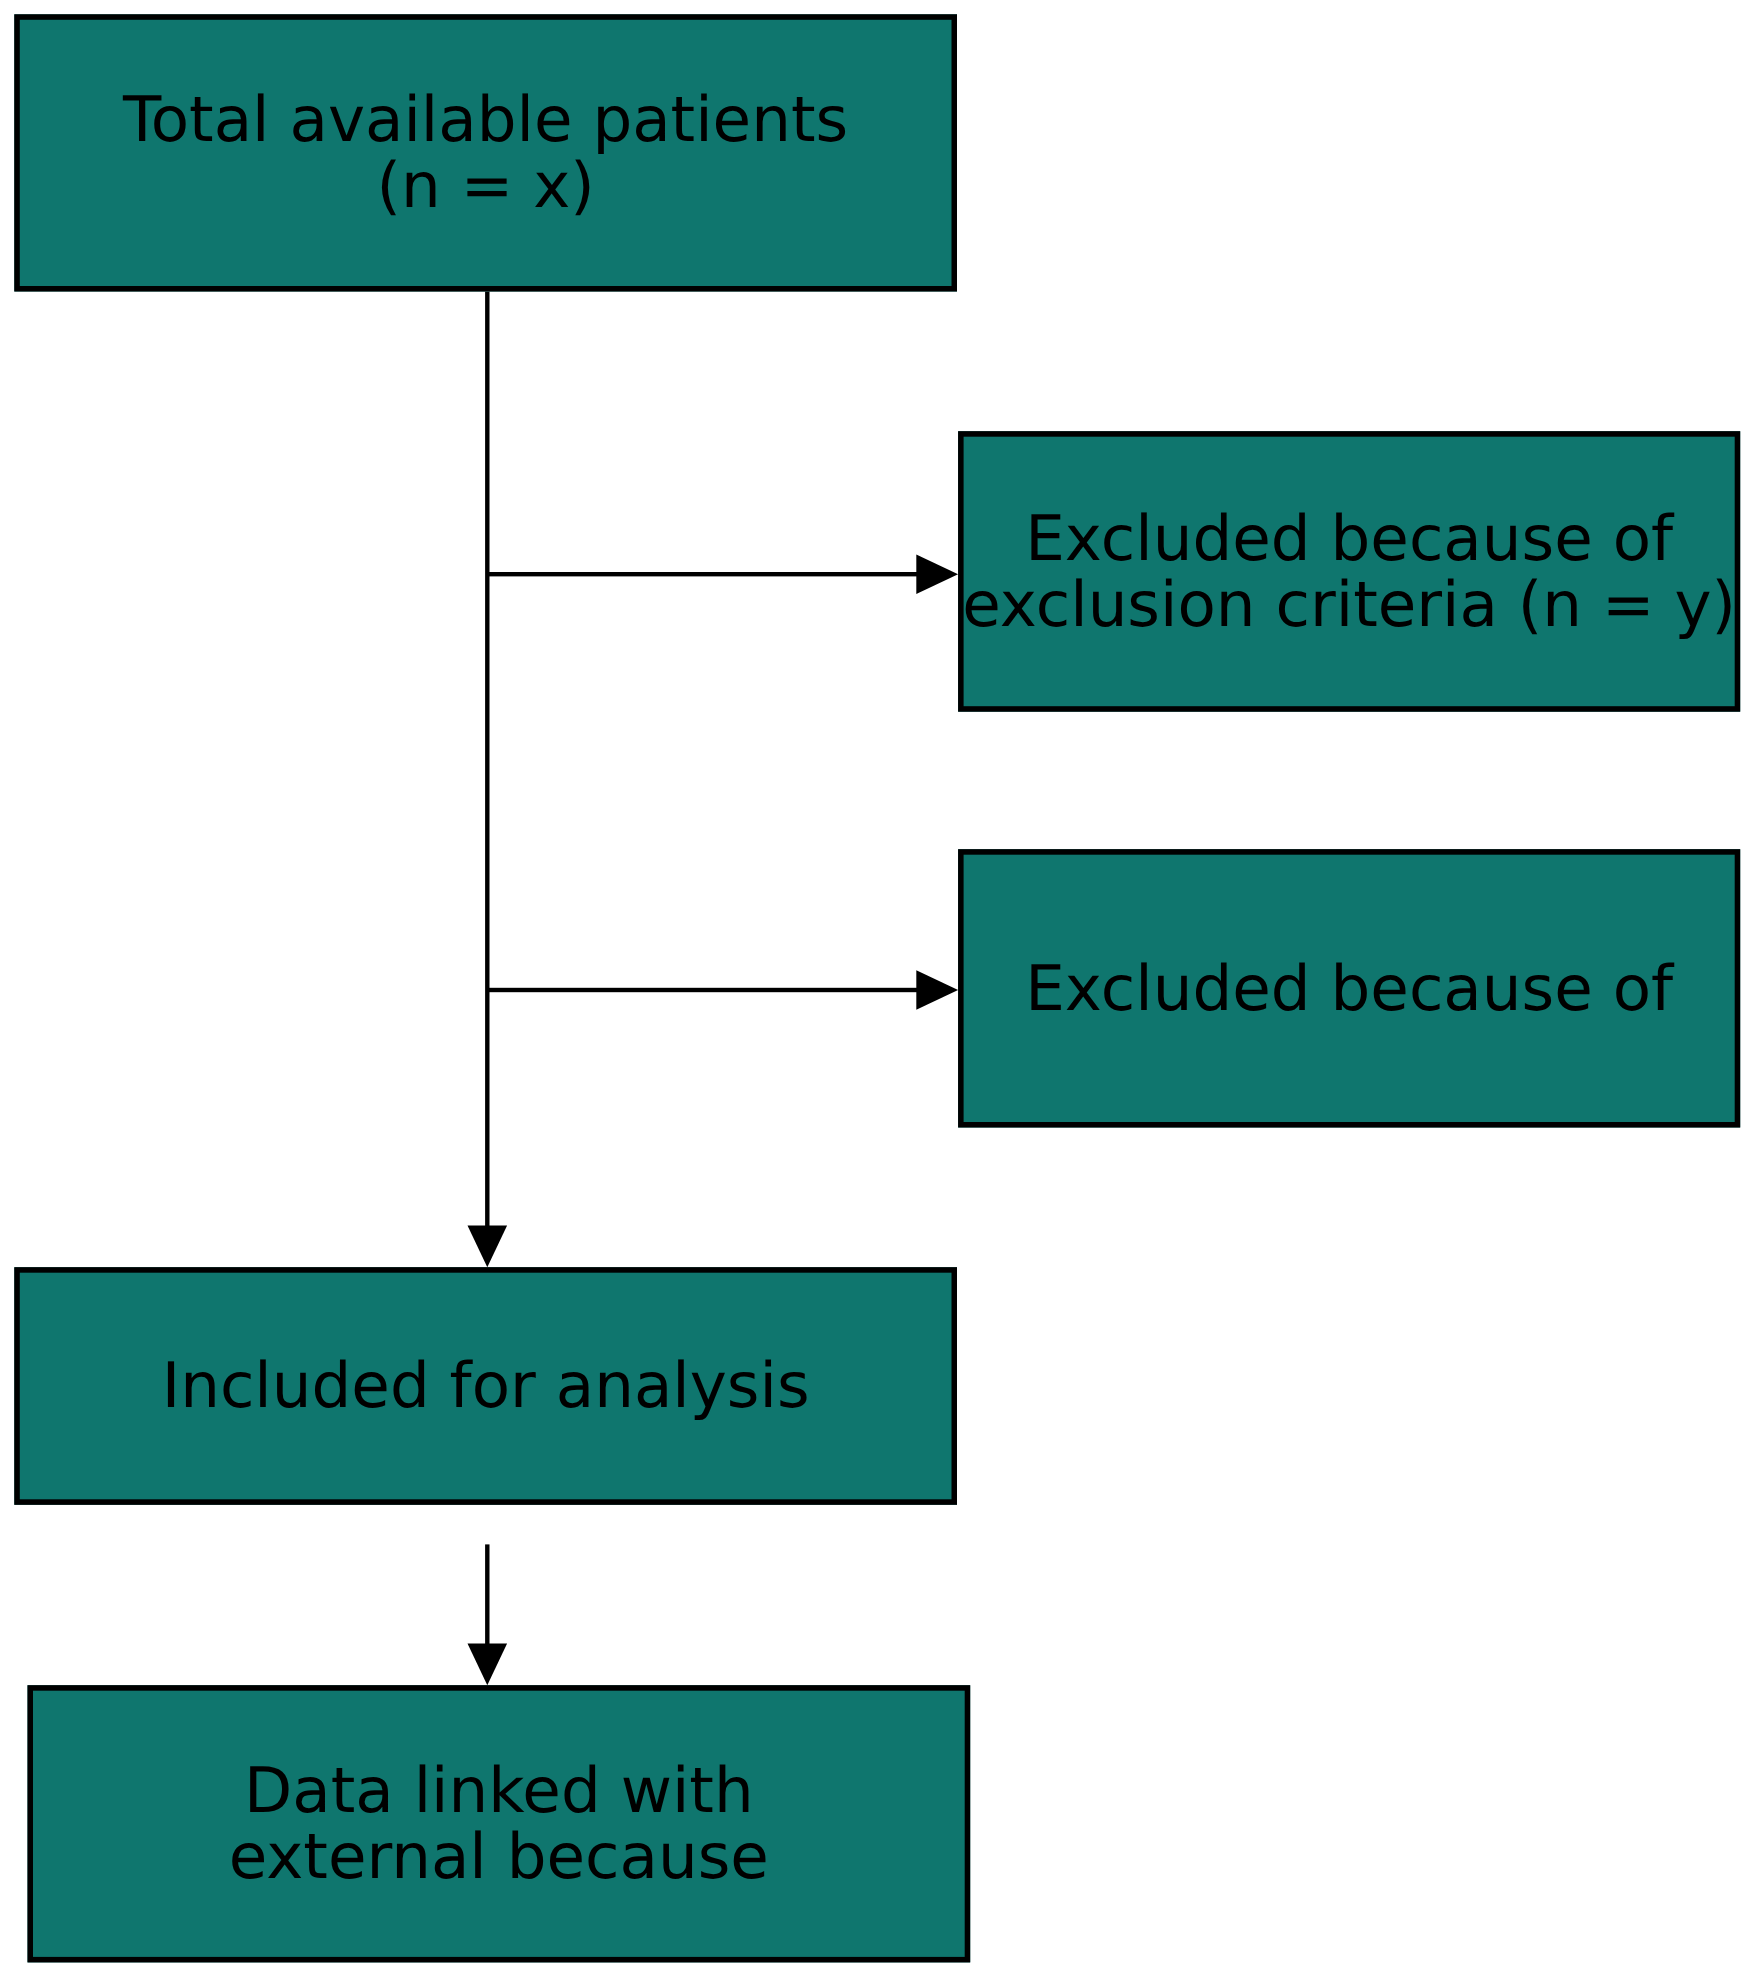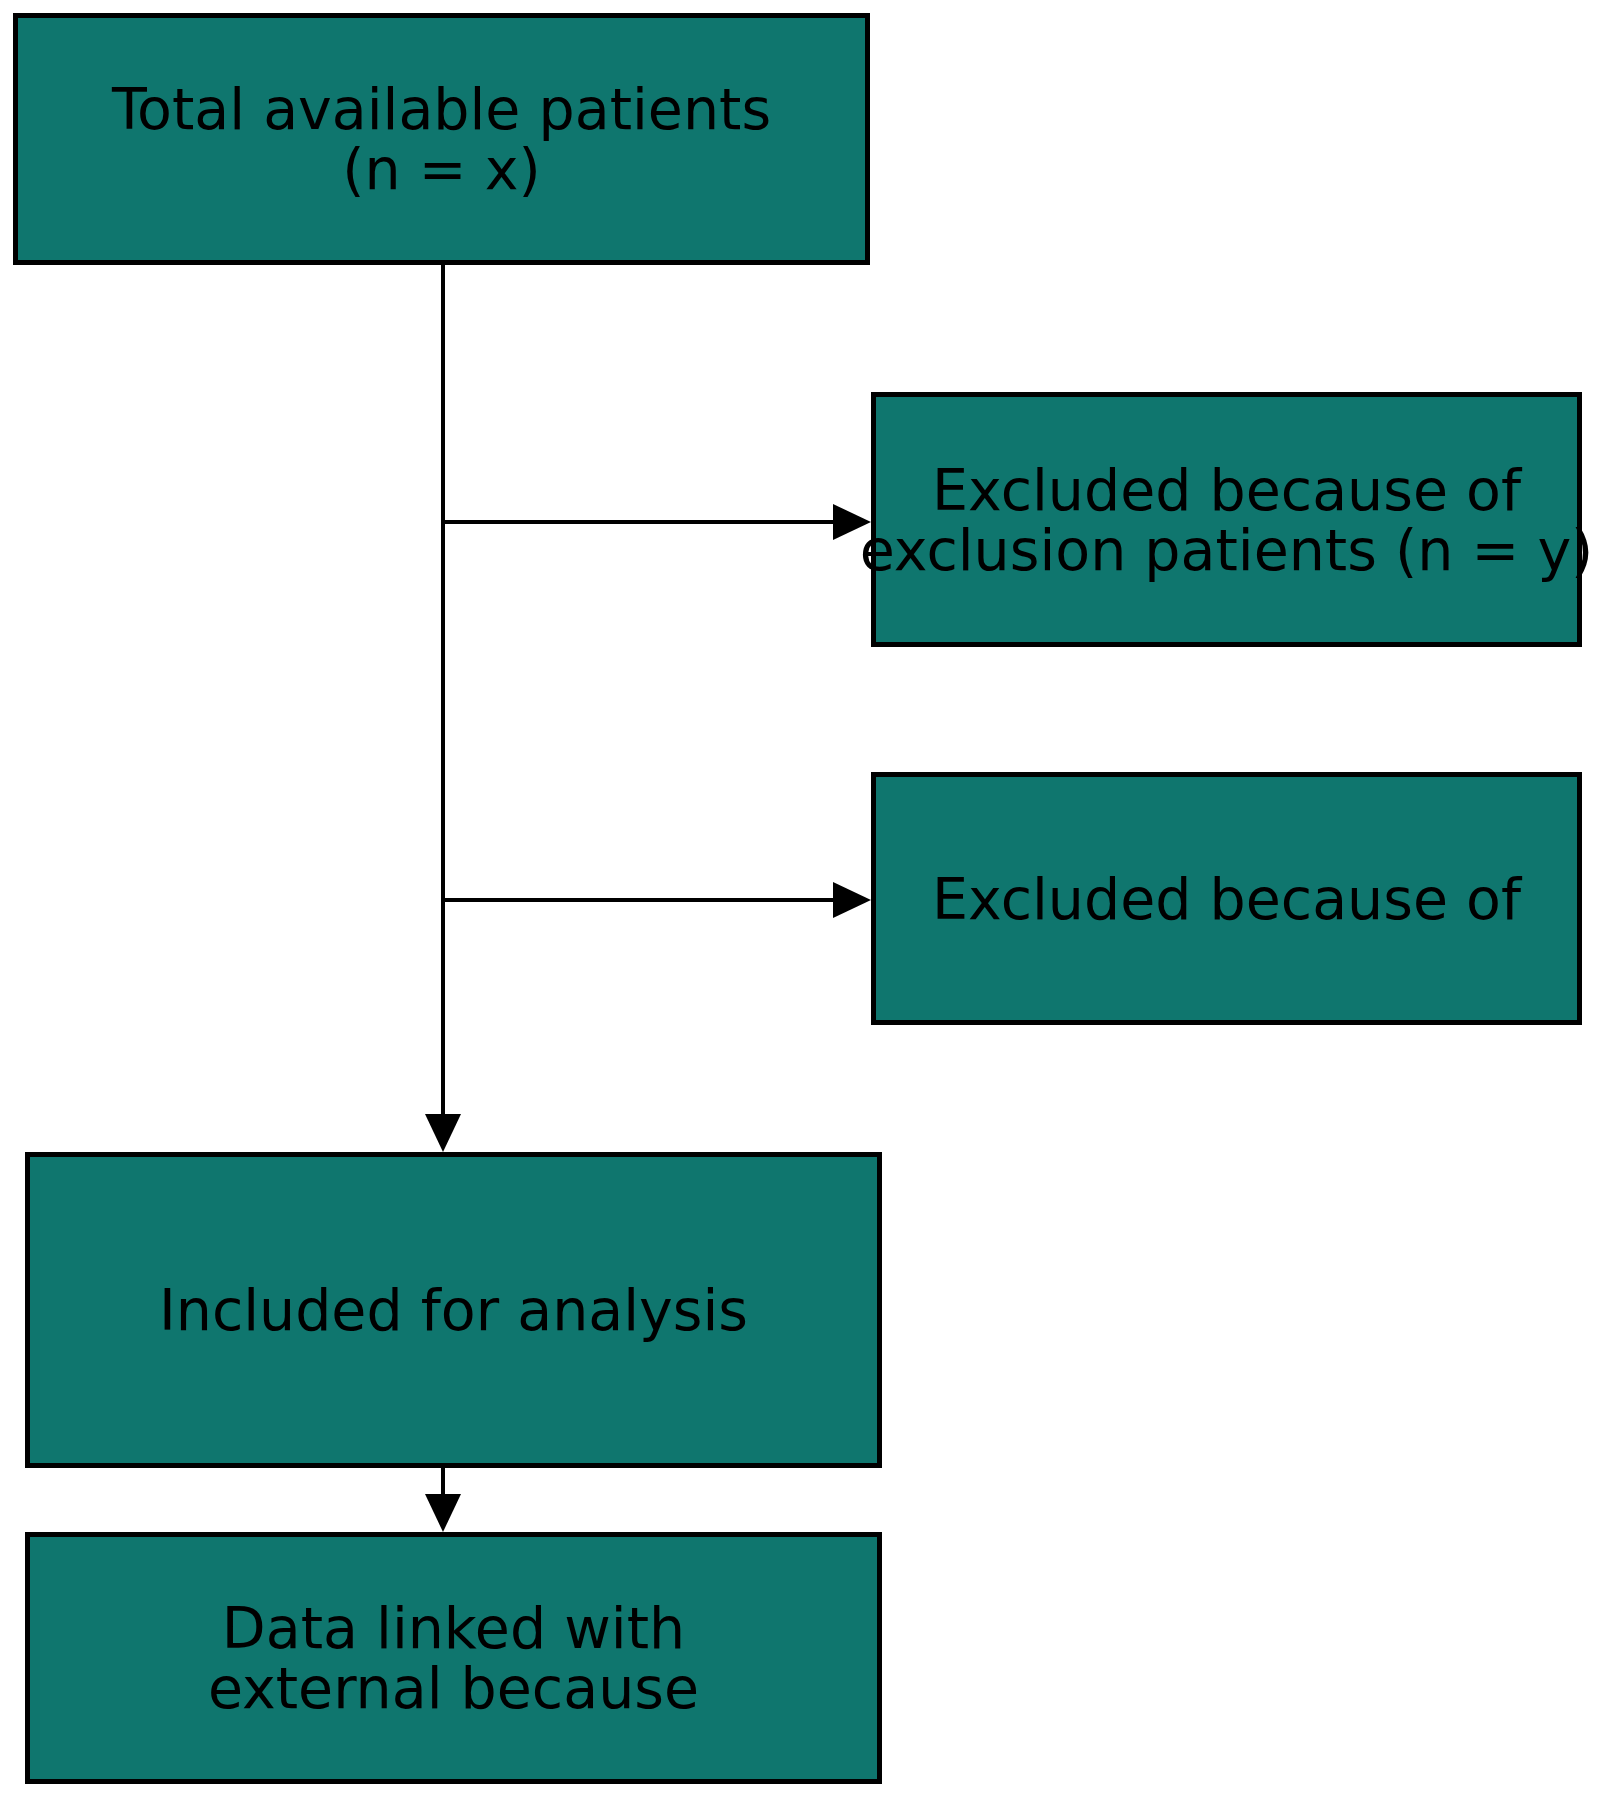--- a/index.html
+++ b/index.html
@@ -27,21 +27,21 @@
     text-align: center;
     color: #000000;
     font-size: 57px;
     line-height: 60px;
   }
   .node span { display: block; white-space: nowrap; }
 
   #node-total    { left: 13px;  top: 13px;   width: 857px; height: 252px; }
   #node-excl-1   { left: 871px; top: 392px;  width: 711px; height: 255px; }
   #node-excl-2   { left: 871px; top: 772px;  width: 711px; height: 253px; }
-  #node-included { left: 25px;  top: 1152px; width: 857px; height: 316px; }
+  #node-included { left: 13px;  top: 1152px; width: 857px; height: 216px; }
   #node-linked   { left: 25px;  top: 1532px; width: 857px; height: 252px; }
 
   .line {
     position: absolute;
     background: #000000;
   }
   
   #trunk      { left: 441px; top: 265px;  width: 4px; height: 853px; }
   
   #branch-1   { left: 443px; top: 520px;  width: 392px; height: 4px; }
@@ -83,21 +83,21 @@
   <div class="arrow-down" id="arrow-into-included"></div>
   <div class="arrow-down" id="arrow-into-linked"></div>
 
   <div class="node" id="node-total">
     <span>Total available patients</span>
     <span>(n = x)</span>
   </div>
 
   <div class="node" id="node-excl-1">
     <span>Excluded because of</span>
-    <span>exclusion patients (n = y)</span>
+    <span>exclusion criteria (n = y)</span>
   </div>
 
   <div class="node" id="node-excl-2">
     <span>Excluded because of</span>
   </div>
 
   <div class="node" id="node-included">
     <span>Included for analysis</span>
   </div>
 

